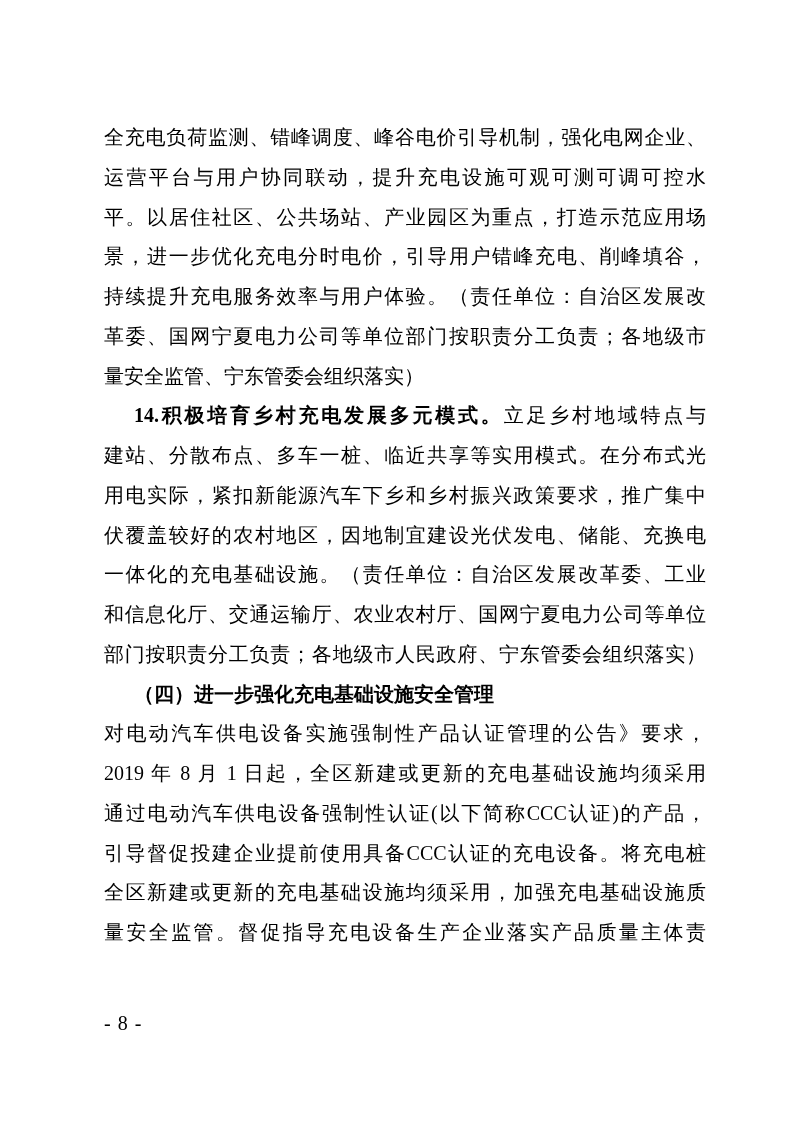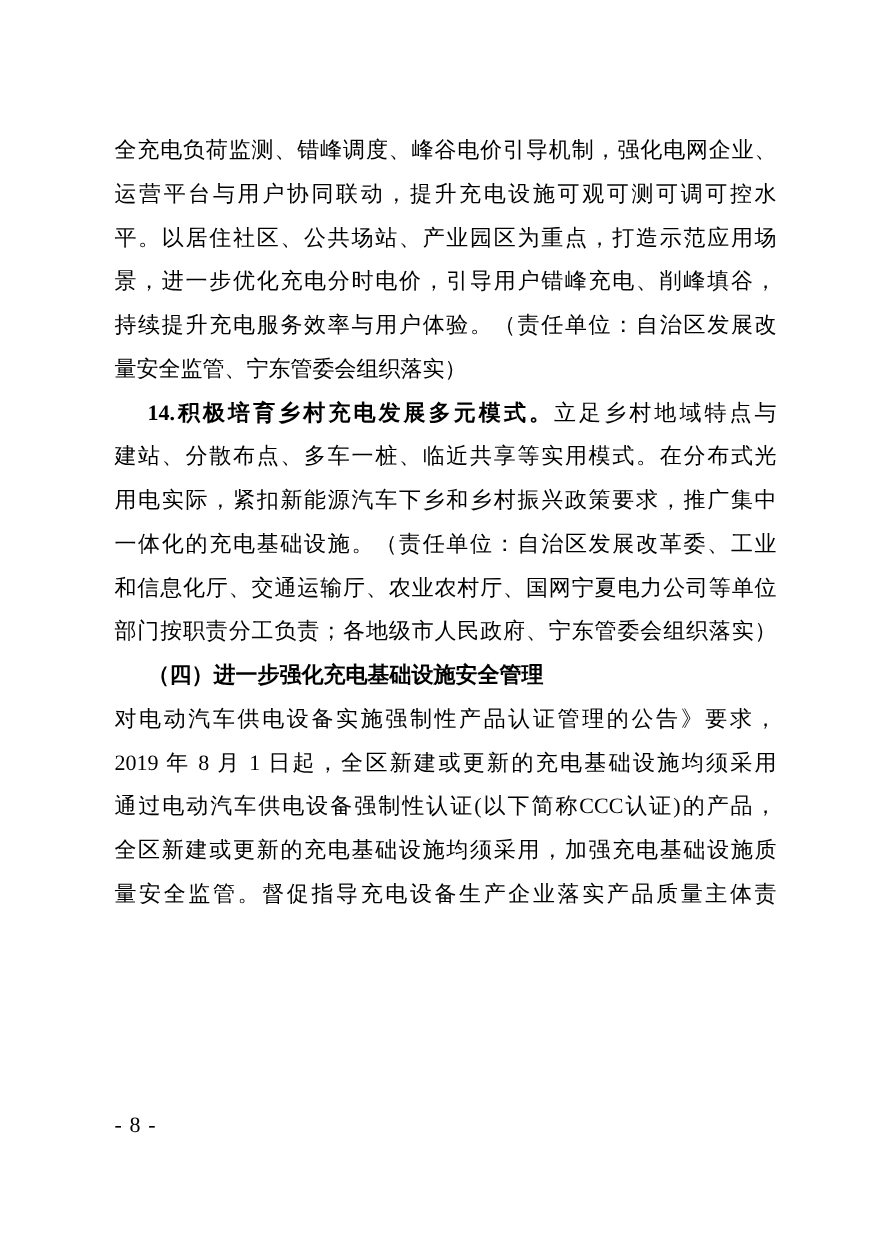--- a/index.html
+++ b/index.html
@@ -62,35 +62,38 @@
 <body>
 
 <div class="page">
   <div class="doc-body">
       <div class="paragraph">
         <div class="line full"><span class="run">全充电负荷监测、错峰调度、峰谷电价引导机制，强化电网企业、</span></div>
         <div class="line full"><span class="run">运营平台与用户协同联动，提升充电设施可观可测可调可控水</span></div>
         <div class="line full"><span class="run">平。以居住社区、公共场站、产业园区为重点，打造示范应用场</span></div>
         <div class="line full"><span class="run">景，进一步优化充电分时电价，引导用户错峰充电、削峰填谷，</span></div>
         <div class="line full"><span class="run">持续提升充电服务效率与用户体验。（责任单位：自治区发展改</span></div>
+        <div class="line full"><span class="run">革委、国网宁夏电力公司等单位部门按职责分工负责；各地级市</span></div>
         <div class="line"><span class="run">量安全监管、宁东管委会组织落实）</span></div>
       </div>
       <div class="paragraph">
         <div class="line full indent"><span class="run bold">14.积极培育乡村充电发展多元模式。</span><span class="run">立足乡村地域特点与</span></div>
         <div class="line full"><span class="run">建站、分散布点、多车一桩、临近共享等实用模式。在分布式光</span></div>
         <div class="line full"><span class="run">用电实际，紧扣新能源汽车下乡和乡村振兴政策要求，推广集中</span></div>
+        <div class="line full"><span class="run">伏覆盖较好的农村地区，因地制宜建设光伏发电、储能、充换电</span></div>
         <div class="line full"><span class="run">一体化的充电基础设施。（责任单位：自治区发展改革委、工业</span></div>
         <div class="line full"><span class="run">和信息化厅、交通运输厅、农业农村厅、国网宁夏电力公司等单位</span></div>
         <div class="line full"><span class="run">部门按职责分工负责；各地级市人民政府、宁东管委会组织落实）</span></div>
       </div>
       <div class="paragraph">
         <div class="line indent"><span class="run bold">（四）进一步强化充电基础设施安全管理</span></div>
       </div>
       <div class="paragraph">
         <div class="line full"><span class="run">对电动汽车供电设备实施强制性产品认证管理的公告》要求，</span></div>
         <div class="line full"><span class="run">2019 年 8 月 1 日起，全区新建或更新的充电基础设施均须采用</span></div>
         <div class="line full"><span class="run">通过电动汽车供电设备强制性认证(以下简称CCC认证)的产品，</span></div>
+        <div class="line full"><span class="run">引导督促投建企业提前使用具备CCC认证的充电设备。将充电桩</span></div>
         <div class="line full"><span class="run">全区新建或更新的充电基础设施均须采用，加强充电基础设施质</span></div>
         <div class="line full"><span class="run">量安全监管。督促指导充电设备生产企业落实产品质量主体责</span></div>
       </div>
     </div>
   <div class="page-number">- 8 -</div>
 </div>
 
 </body></html>

